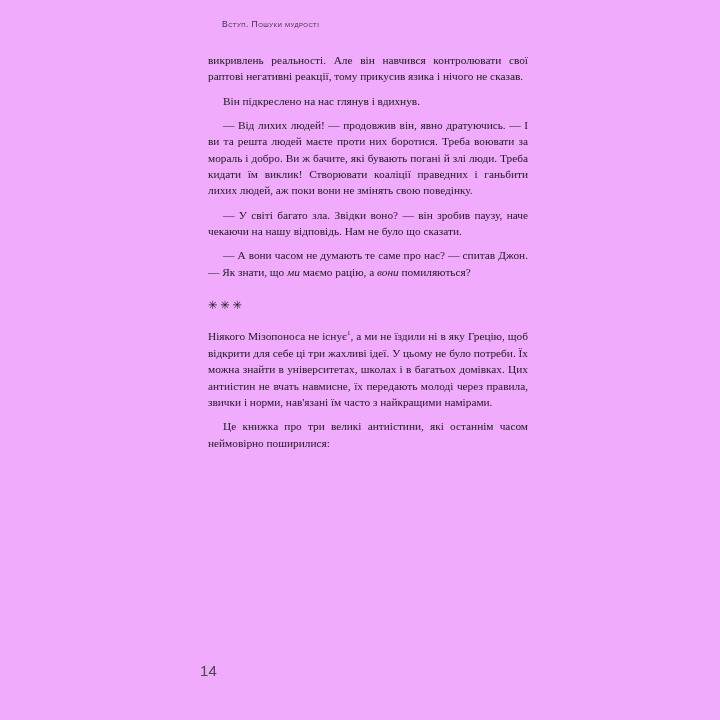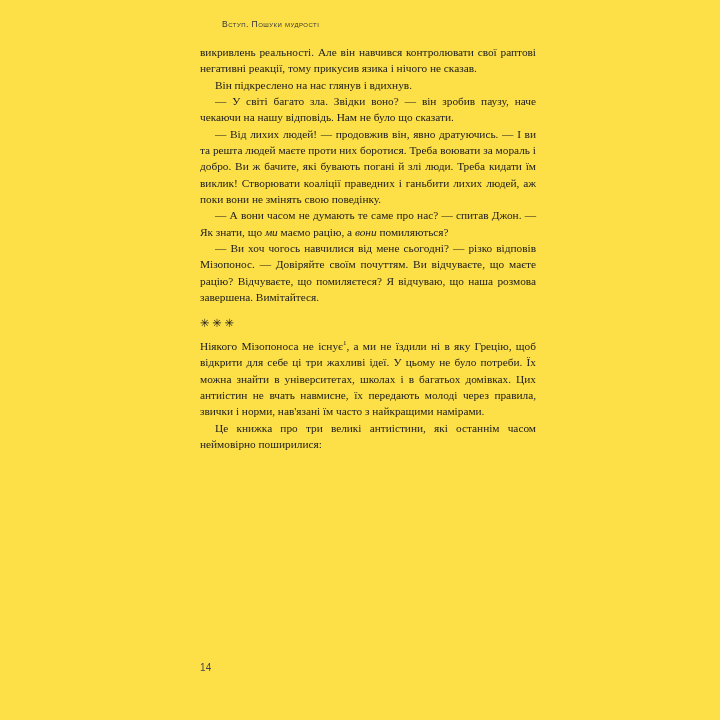--- a/index.html
+++ b/index.html
@@ -13,21 +13,21 @@
     background: #ffffff;
     font-family: "Liberation Serif", "DejaVu Serif", serif;
     color: #1a1a1a;
     overflow: hidden;
   }
 
   .page {
     position: relative;
     width: 720px;
     height: 720px;
-    background: #fde047;
+    background: #f0abfc;
     box-sizing: border-box;
   }
 
   
   .running-header {
     position: absolute;
     top: 19px;
     left: 222px;
     font-family: "Liberation Sans", "DejaVu Sans", sans-serif;
     font-size: 8.6px;
@@ -39,21 +39,21 @@
 
   
   .text-block {
     position: absolute;
     top: 44px;
     left: 200px;
     width: 336px;
   }
 
   p.para {
-    margin: 0;
+    margin: 8px;
     font-size: 11.35px;
     line-height: 16.35px;
     text-align: justify;
     text-justify: inter-word;
     hyphens: none;
     color: #1b1b1d;
     letter-spacing: -0.02px;
   }
 
   p.indent {
@@ -85,21 +85,21 @@
     text-indent: 0;
     line-height: 16px;
   }
 
   
   .folio {
     position: absolute;
     top: 662px;
     left: 200px;
     font-family: "Liberation Sans", "DejaVu Sans", sans-serif;
-    font-size: 10px;
+    font-size: 15px;
     color: #45474b;
     letter-spacing: 0.2px;
   }
 </style>
 </head>
 <body>
 
 <div class="page">
 
   <div class="running-header">Вступ. Пошуки мудрості</div>
@@ -113,34 +113,31 @@
 
 
 
 
 
     <p class="para indent">
       <span>Він підкреслено на нас глянув і вдихнув.</span>
     </p>
 
     <p class="para indent">
-      <span>— У світі багато зла. Звідки воно? — він зробив паузу, наче чекаючи на нашу відповідь. Нам не було що сказати.</span>
+      <span>— Від лихих людей! — продовжив він, явно дратуючись. — І ви та решта людей маєте проти них боротися. Треба воювати за мораль і добро. Ви ж бачите, які бувають погані й злі люди. Треба кидати їм виклик! Створювати коаліції праведних і ганьбити лихих людей, аж поки вони не змінять свою поведінку.</span>
     </p>
 
     <p class="para indent">
-      <span>— Від лихих людей! — продовжив він, явно дратуючись. — І ви та решта людей маєте проти них боротися. Треба воювати за мораль і добро. Ви ж бачите, які бувають погані й злі люди. Треба кидати їм виклик! Створювати коаліції праведних і ганьбити лихих людей, аж поки вони не змінять свою поведінку.</span>
+      <span>— У світі багато зла. Звідки воно? — він зробив паузу, наче чекаючи на нашу відповідь. Нам не було що сказати.</span>
     </p>
 
     <p class="para indent">
       <span>— А вони часом не думають те саме про нас? — спитав Джон. — Як знати, що </span><em class="it">ми</em><span> маємо рацію, а </span><em class="it">вони</em><span> помиляються?</span>
     </p>
 
-    <p class="para indent">
-      <span>— Ви хоч чогось навчилися від мене сьогодні? — різко відповів Мізопонос. — Довіряйте своїм почуттям. Ви відчуваєте, що маєте рацію? Відчуваєте, що помиляєтеся? Я відчуваю, що наша розмова завершена. Вимітайтеся.</span>
-    </p>
 
     <p class="para section-break">✳ ✳ ✳</p>
 
     <p class="para noindent">
       <span>Ніякого Мізопоноса не існує</span><sup class="fn">1</sup><span>, а ми не їздили ні в яку Грецію, щоб відкрити для себе ці три жахливі ідеї. У цьому не було потреби. Їх можна знайти в університетах, школах і в багатьох домівках. Цих антиістин не вчать навмисне, їх передають молоді через правила, звички і норми, нав'язані їм часто з найкращими намірами.</span>
     </p>
 
     <p class="para indent">
       <span>Це книжка про три великі антиістини, які останнім часом неймовірно поширилися:</span>
     </p>

